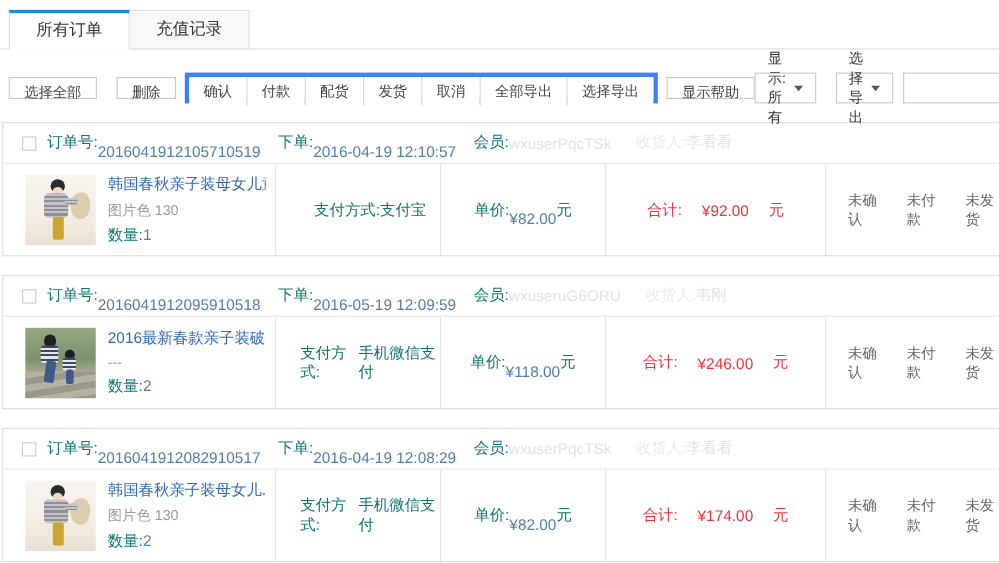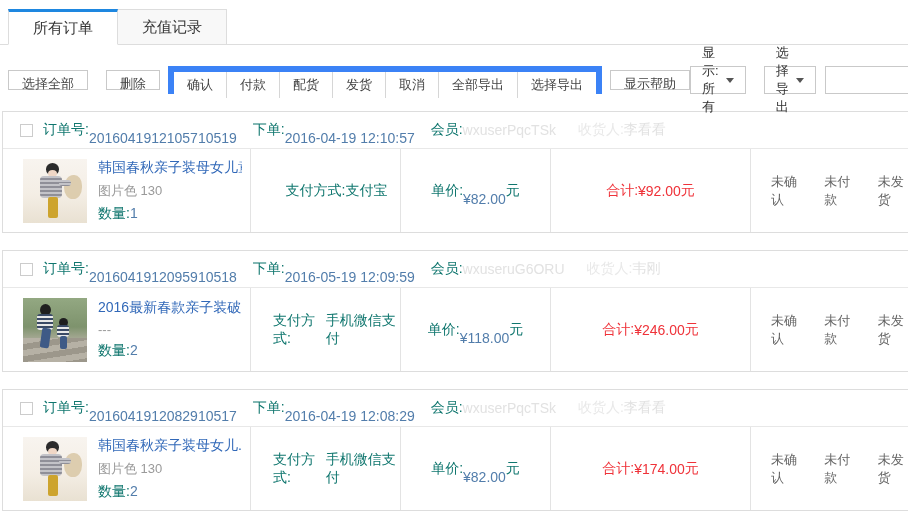--- a/index.html
+++ b/index.html
@@ -13,21 +13,21 @@
          background:#f8f8f8; border:1px solid #ddd; cursor:pointer; margin-bottom:-1px; }
   .tab.active { background:#fff; border-top:3px solid #1e87e0; border-bottom:1px solid #fff;
                 line-height:31px; }
   .tab + .tab { border-left:none; }
 
   
   .toolbar { display:flex; align-items:center; margin:21px 0 0 8px; height:28px; }
   .btn { height:20px; line-height:26px; padding:0 13px; font-size:13px; color:#444;
          background:#fff; border:1px solid #c9c9c9; cursor:pointer; white-space:nowrap; }
   .mr8 { margin-right:18px; } .mr12 { margin-right:8px; }
-  .btn-group { display:flex; border:6px solid #3b82f6; height:28px; }
+  .btn-group { display:flex; border:4px solid #3b82f6; height:28px; }
   .btn-group .btn { border:none; border-left:1px solid #d6d6d6; height:26px; line-height:26px; }
   .btn-group .btn:first-child { border-left:none; }
   .tb-right { display:flex; align-items:center; margin-left:auto; flex:1; justify-content:flex-end; }
   .dropdown { display:flex; align-items:center; gap:7px; height:28px; padding:0 11px;
               border:1px solid #c9c9c9; background:#fff; font-size:13px; color:#333; cursor:pointer; }
   .caret { width:0; height:0; border-left:4px solid transparent; border-right:4px solid transparent;
            border-top:5px solid #555; display:inline-block; }
   .search-input { height:28px; border:1px solid #c9c9c9; border-right:none; margin-left:9px;
                   width:124px; font-size:13px; padding:0 6px; outline:none; }
 
@@ -42,21 +42,21 @@
   .sp { margin-left:16px; }
   .faded { color:#e2e2e2; }
   .faded2 { color:#e9e9e9; margin-left:22px; }
 
   .obody { display:flex; border-top:1px solid #e8e8e8; height:84px; }
   .col { display:flex; align-items:center; justify-content:center; border-left:1px solid #e3e3e3;
          font-size:14px; }
   .col-prod { width:247px; border-left:none; justify-content:flex-start; padding:10px 8px 10px 20px; gap:11px; }
   .col-pay   { width:150px;padding-left:22px; }
   .col-price { width:150px; }
-  .col-total { width:200px; color:#ef3239; }
+  .col-total { width:200px; color:#ef3239;gap:18px; }
   .col-status{ flex:1; justify-content:flex-end; padding-left:20px; gap:23px;
                font-size:13px; color:#666; }
 
   .pinfo { display:flex; flex-direction:column; gap:5px; min-width:0; }
   .ptitle { color:#3168b8; font-size:14px; text-decoration:none; cursor:pointer;
             white-space:nowrap; overflow:hidden; }
   .pvariant { color:#9a9a9a; font-size:13px; }
   .pqty { font-size:14px; }
 
   

